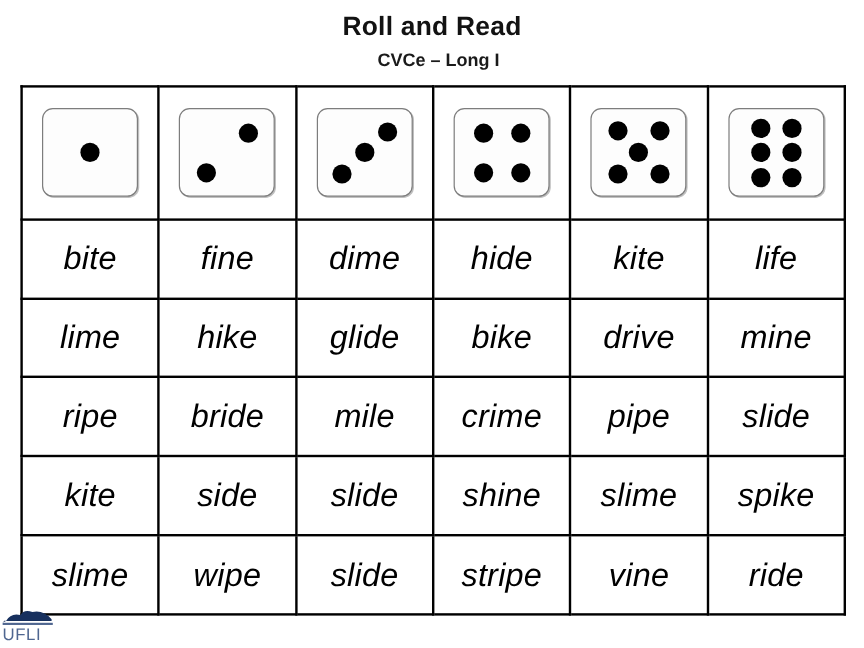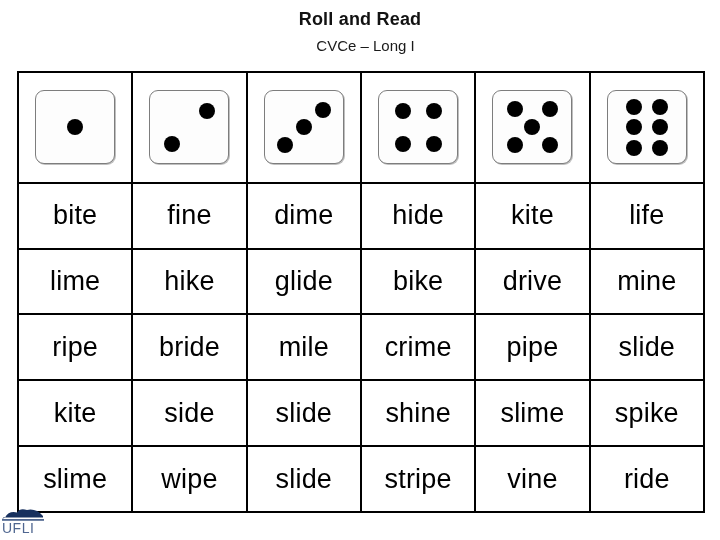--- a/index.html
+++ b/index.html
@@ -16,29 +16,29 @@
     background: #ffffff;
   }
   .header {
     position: absolute;
     top: 9px;
     left: 0;
     width: 100%;
     text-align: center;
   }
   .title {
-    font-size: 18px;
+    font-size: 22px;
     font-weight: 700;
     color: #121212;
     letter-spacing: 0.2px;
   }
   .subtitle {
     margin-top: 7px;
     font-size: 15px;
-    font-weight: 400;
+    font-weight: 700;
     color: #1a1a1a;
     padding-left: 11px;
   }
   table.rr-table {
     position: absolute;
     left: 17px;
     top: 71px;
     width: 688px;
     height: 442px;
     border-collapse: collapse;
@@ -50,20 +50,21 @@
     vertical-align: middle;
     background: #ffffff;
   }
   tr.dice-row { height: 96px; }
   tr.word-row { height: 57px; }
   .word {
     font-size: 27px;
     color: #000000;
     font-weight: 400;
     letter-spacing: 0.2px;
+    font-style: italic;
   }
   .die {
     position: relative;
     width: 80px;
     height: 74px;
     margin: 0 auto;
     background: #fdfdfd;
     border: 1px solid #7d7d7d;
     border-radius: 9px;
     box-shadow: 1px 1px 0 rgba(0,0,0,0.25);

